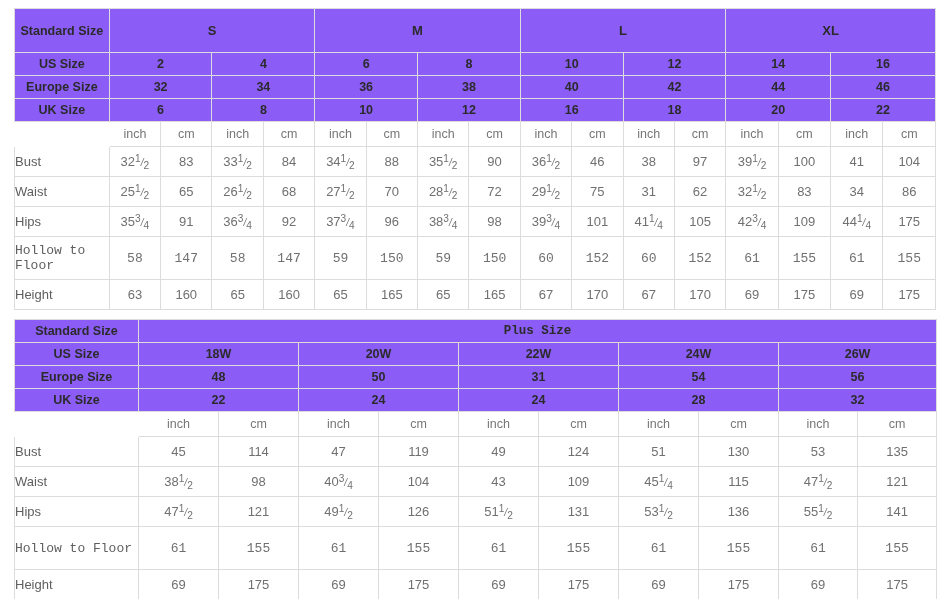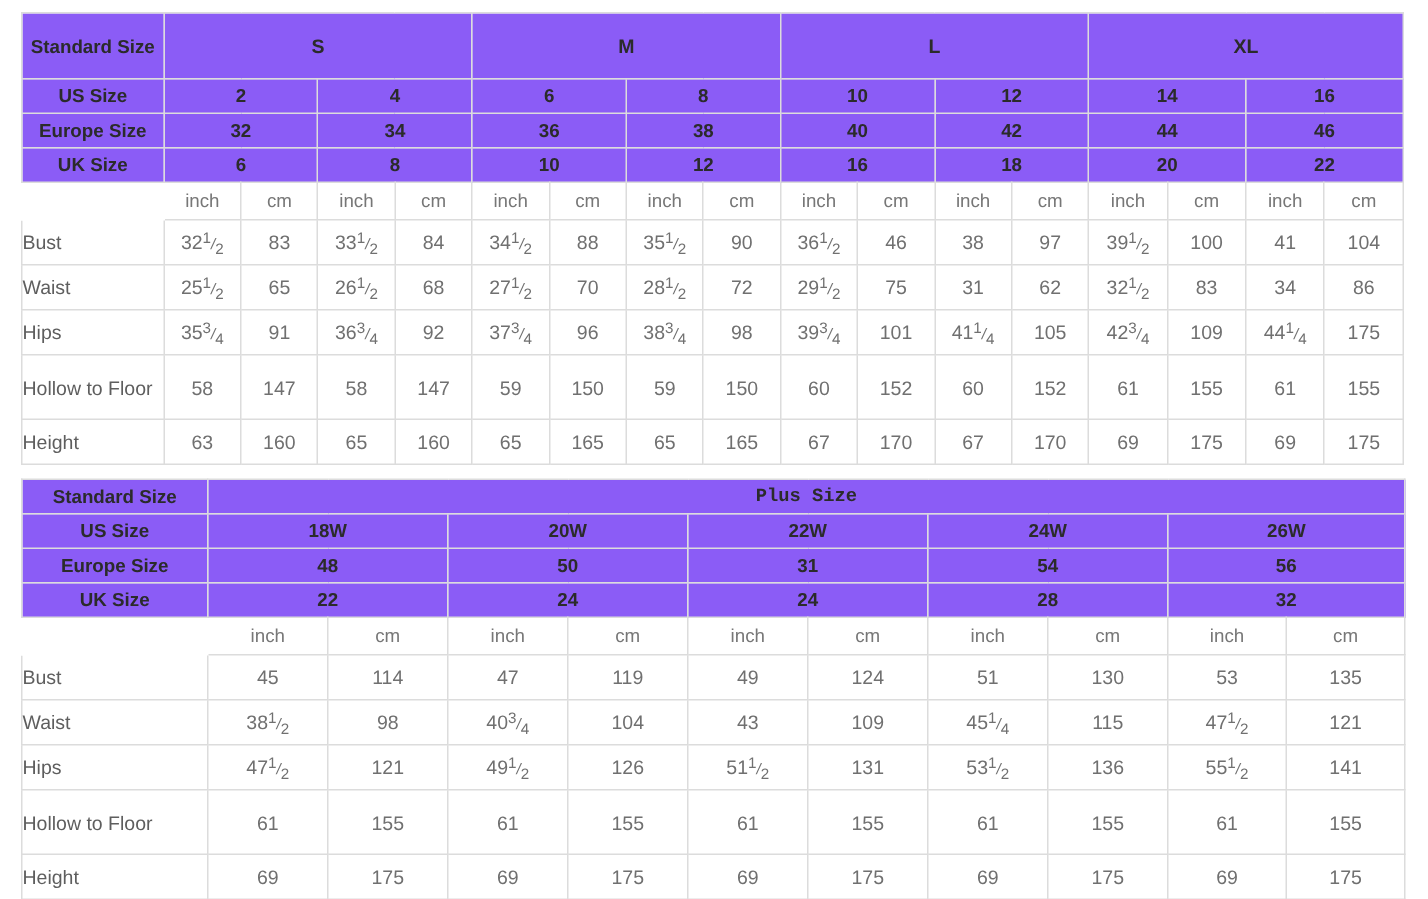--- a/index.html
+++ b/index.html
@@ -67,20 +67,21 @@
     font-weight: normal;
   }
   .meas td.rowlabel {
     text-align: left;
     padding-left: 0;
     color: #5e5e5e;
     font-size: 13px;
   }
   .meas.tall td {
     height: 42px;
+    font-family: Liberation Mono, monospace;
   }
   .hdr td.rowlabel-hdr {
     text-align: center;
   }
   .plus-label {
     text-align: center !important;
     font-weight: bold;
     color: #2b2b2b;
     font-family: Liberation Mono, monospace;
   }

